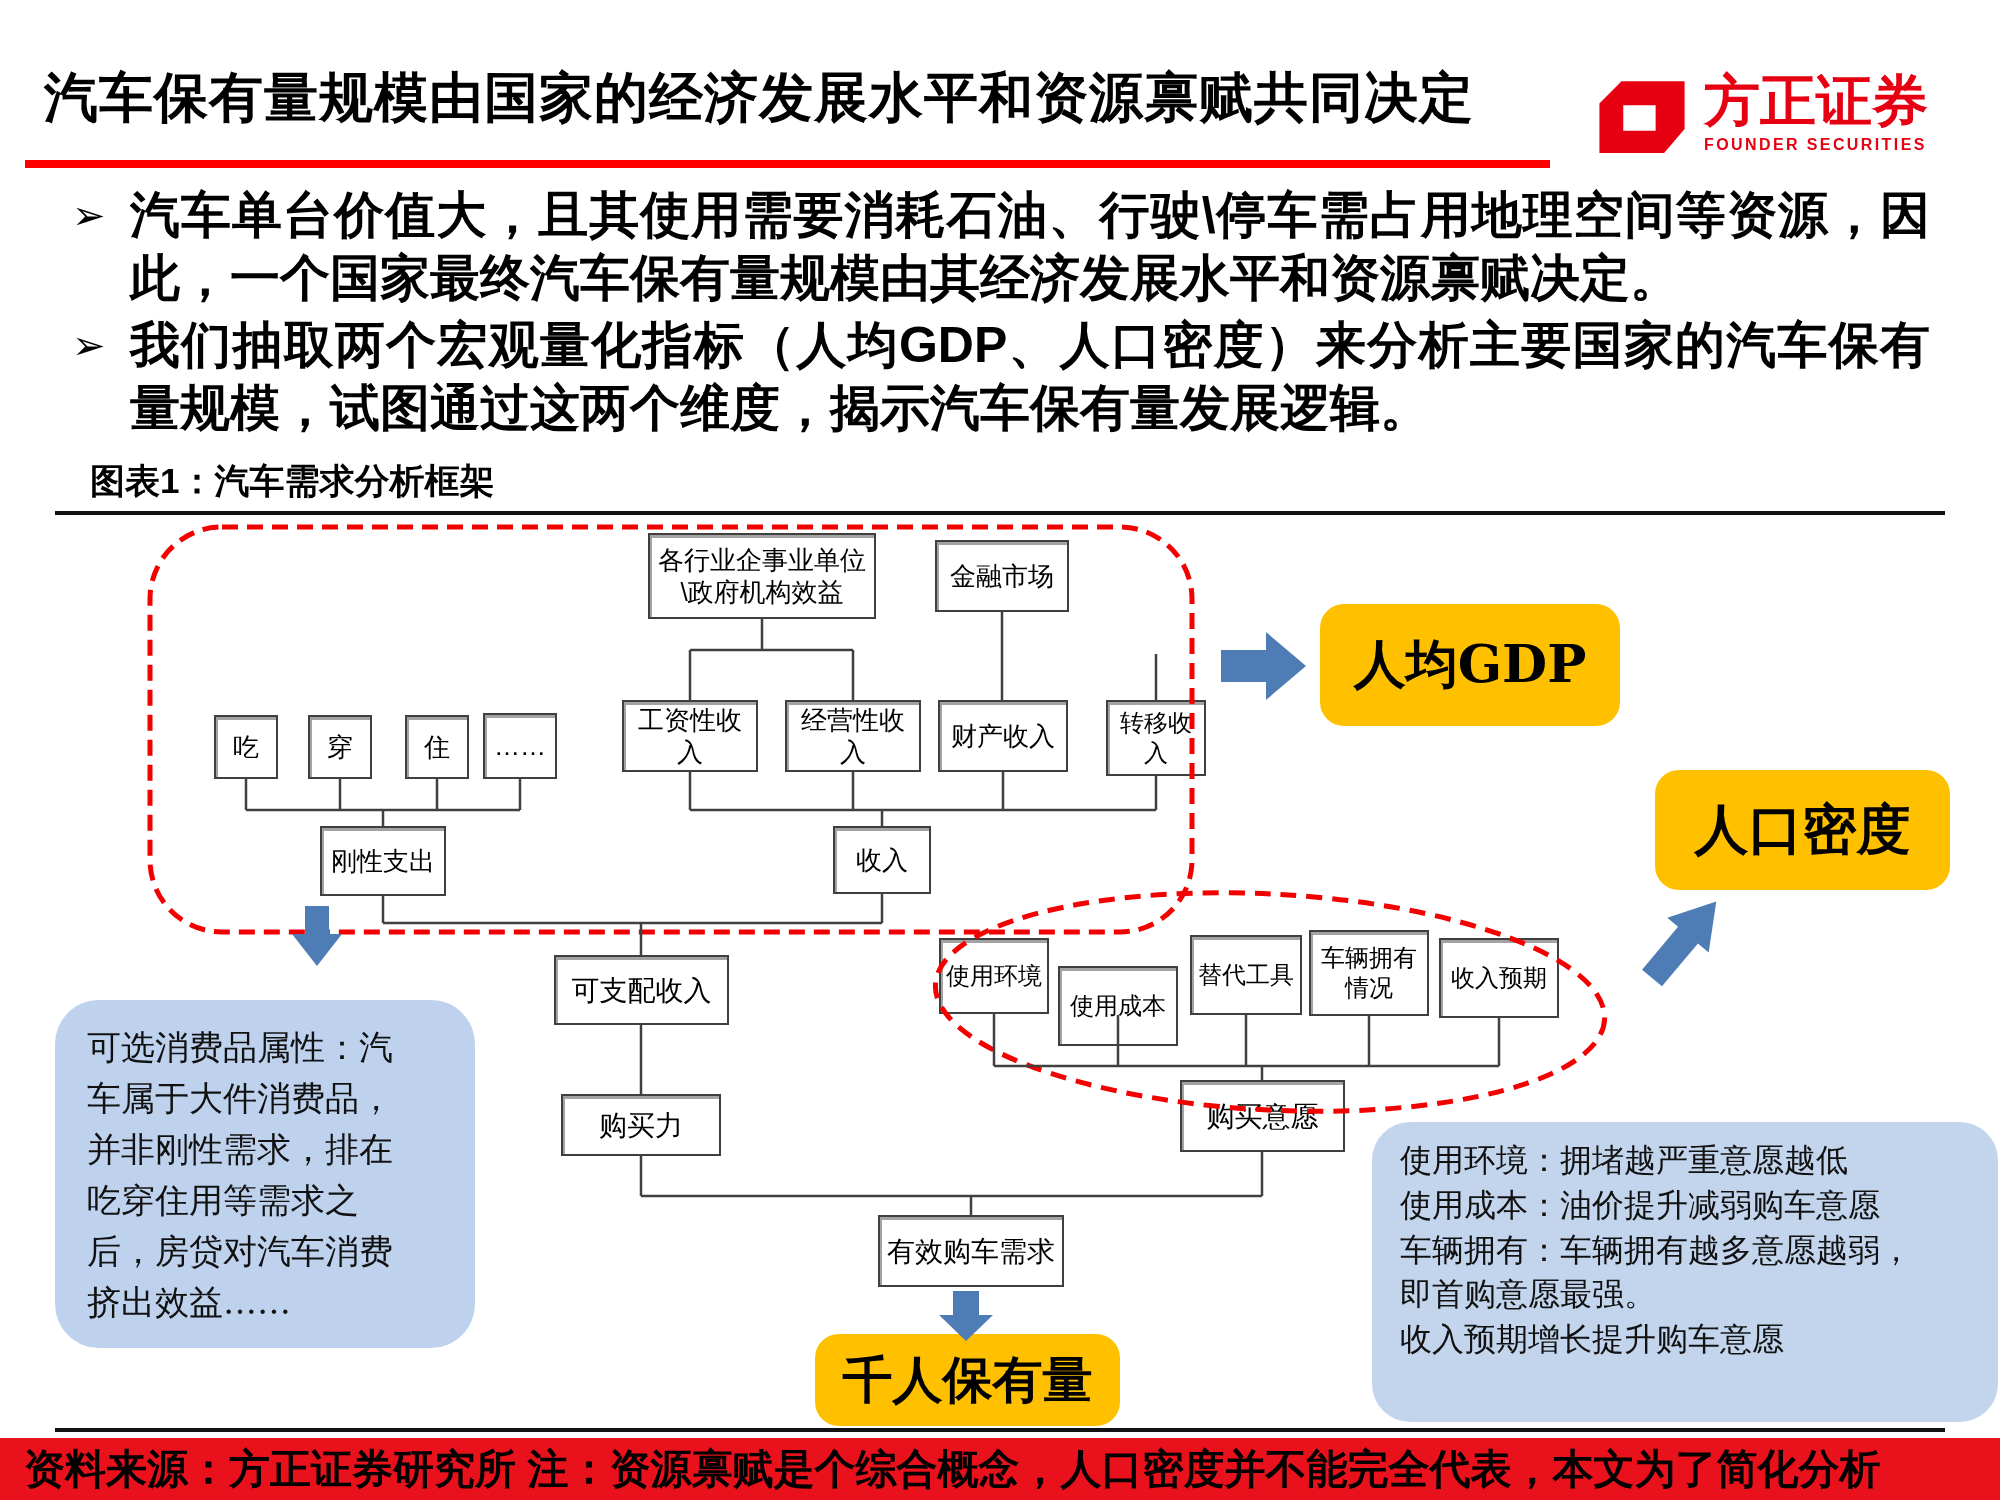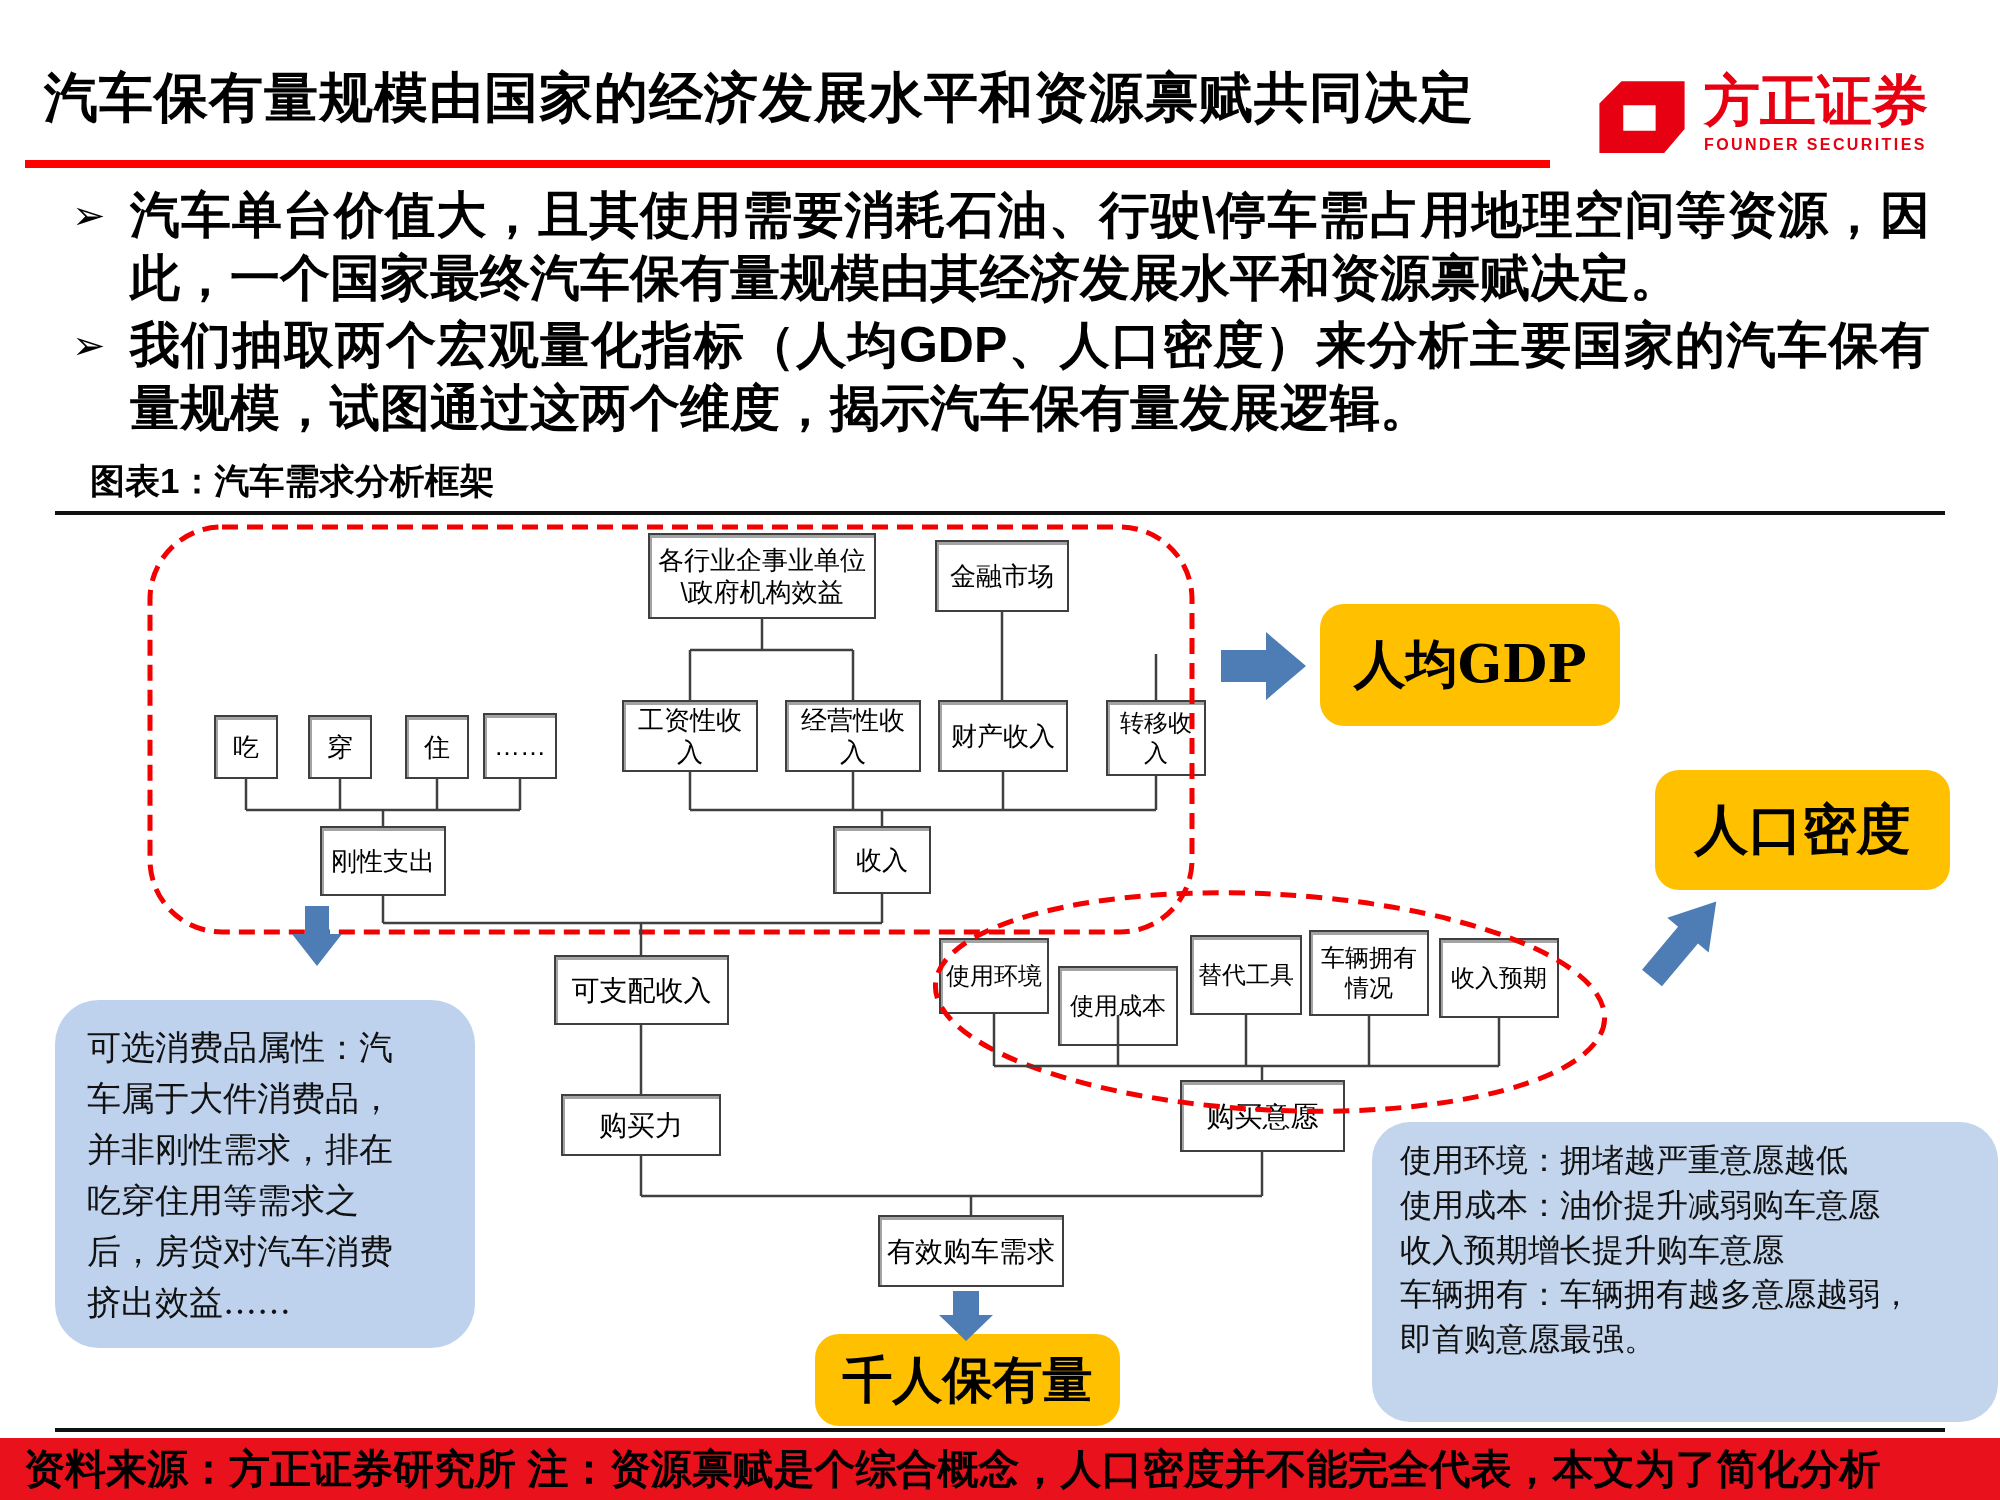--- a/index.html
+++ b/index.html
@@ -110,22 +110,22 @@
 
   <div class="hl hl-gdp" style="left:1320px;top:604px;width:300px;height:122px;">人均GDP</div>
   <div class="hl hl-density" style="left:1655px;top:770px;width:295px;height:120px;">人口密度</div>
   <div class="hl hl-own" style="left:815px;top:1334px;width:305px;height:92px;">千人保有量</div>
 
   <div class="callout">可选消费品属性：汽车属于大件消费品，并非刚性需求，排在吃穿住用等需求之后，房贷对汽车消费挤出效益……</div>
 
   <div class="noteblk">
     <div>使用环境：拥堵越严重意愿越低</div>
     <div>使用成本：油价提升减弱购车意愿</div>
+    <div>车辆拥有：车辆拥有越多意愿越弱，即首购意愿最强。</div>
     <div>收入预期增长提升购车意愿</div>
-    <div>车辆拥有：车辆拥有越多意愿越弱，即首购意愿最强。</div>
   </div>
 
   <svg class="connectors" width="2000" height="1500" viewBox="0 0 2000 1500">
     <rect x="150" y="527" width="1042" height="405" rx="72" fill="none" stroke="var(--dash-red,#f30000)" stroke-width="5" stroke-dasharray="16 9"></rect>
     <ellipse cx="1270" cy="1002" rx="335" ry="108" transform="rotate(3 1270 1002)" fill="none" stroke="var(--dash-red,#f30000)" stroke-width="5" stroke-dasharray="16 10"></ellipse>
 
     <path d="M762 619 V650 M690 650 H853 M690 650 V700 M853 650 V700 M1002 612 V700 M1156 654 V700" stroke="var(--connector,#404040)" stroke-width="2.5" fill="none"></path>
     <path d="M246 779 V810 M340 779 V810 M437 779 V810 M520 779 V810 M246 810 H520 M383 810 V826" stroke="var(--connector,#404040)" stroke-width="2.5" fill="none"></path>
     <path d="M690 772 V810 M853 772 V810 M1003 772 V810 M1156 776 V810 M690 810 H1156 M882 810 V826" stroke="var(--connector,#404040)" stroke-width="2.5" fill="none"></path>
     <path d="M383 896 V923 M882 894 V923 M383 923 H882 M641 923 V955" stroke="var(--connector,#404040)" stroke-width="2.5" fill="none"></path>

